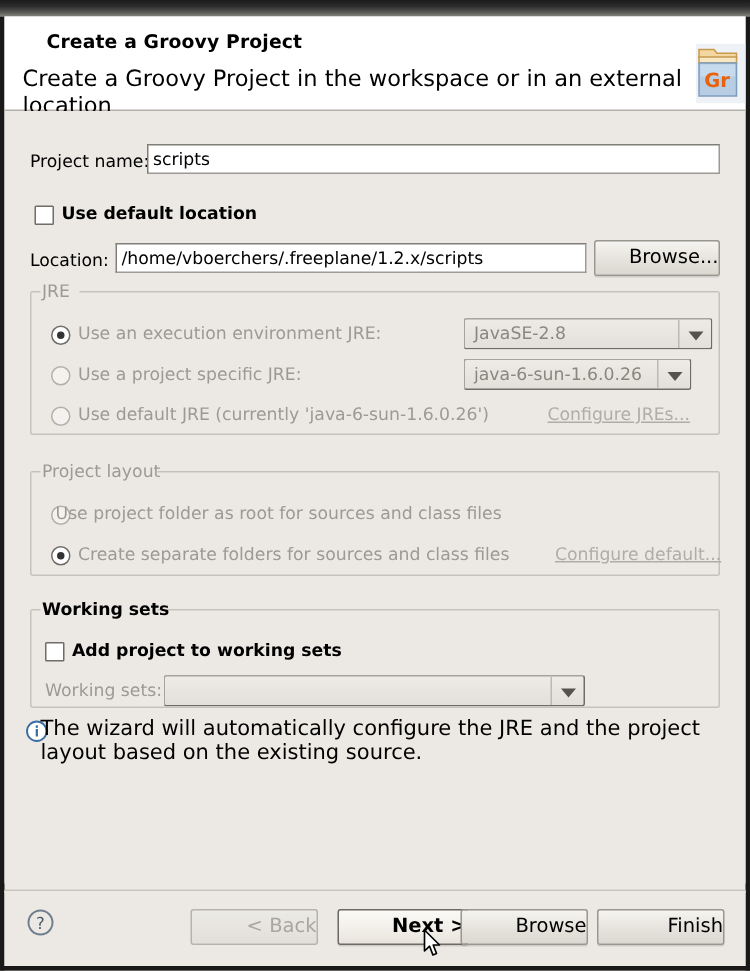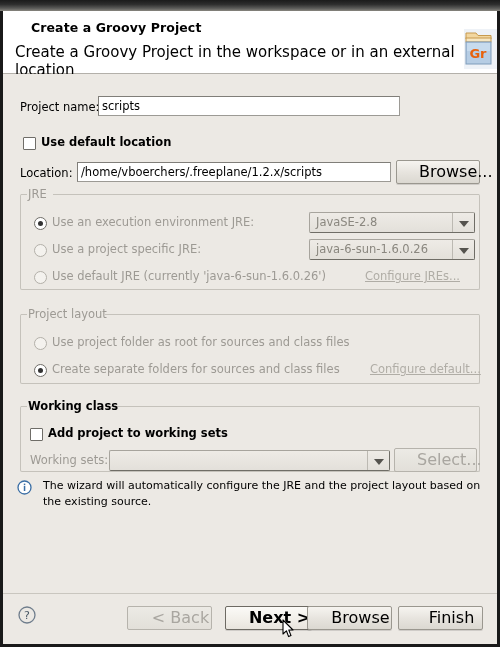--- a/index.html
+++ b/index.html
@@ -108,23 +108,23 @@
   }
 
   
   .btn {
     position: absolute;
     box-sizing: border-box;
     background: linear-gradient(to bottom, #f6f4f0 0%, #e6e3dd 55%, #dbd8d1 100%);
     border: 1px solid #9a978f;
     border-radius: 2px;
     font-family: "DejaVu Sans", "Liberation Sans", sans-serif;
-    font-size: 16px;
-    color: #000000;
-    text-align: center;
+    font-size: 13px;
+    color: #000000;
+    text-align: right;
     line-height: 22px;
     height: 24px;
     box-shadow: 0 1px 0 rgba(0,0,0,0.12);
     white-space: nowrap;
     user-select: none;
     padding-left: 22px;
   }
   .btn.disabled { color: #a9a6a0; background: linear-gradient(to bottom,#eceae5 0%,#e2dfd9 100%); border-color: #b6b3ac; box-shadow:none; }
   .btn.default { background: linear-gradient(to bottom, #fbfaf7 0%, #f1eee8 60%, #e8e4dd 100%); border-color: #6d6a63; font-weight: bold; }
 
@@ -219,23 +219,23 @@
   }
 
   
   #info-area {
     position: absolute;
     left: 3px; top: 478px;
     width: 494px; height: 50px;
   }
   #info-text {
     position: absolute;
-    left: 40px; top: 0;
+    left: 24px; top: 0;
     width: 442px;
-    font-size: 11px;
+    font-size: 14px;
     line-height: 16px;
     color: #000000;
   }
   #info-icon { position: absolute; left: 14px; top: 2px; width: 15px; height: 15px; }
 
   
   #footer-sep {
     position: absolute;
     left: 3px; top: 593px;
     width: 494px; height: 1px;
@@ -279,21 +279,21 @@
         <rect x="3" y="13" width="25" height="22" fill="#b6cde4" stroke="#7e9cbb" stroke-width="1"></rect>
         <rect x="4" y="14" width="23" height="8" fill="#c7dbee"></rect>
         <text x="15" y="29" font-family="DejaVu Sans, sans-serif" font-size="13" font-weight="bold" fill="#e8620c" text-anchor="middle">Gr</text>
       </svg>
     </div>
   </div>
 
   <div id="body">
 
     <div class="row lbl" style="left:17px; top:26px;">Project name:</div>
-    <input class="textfield" style="left: 95px; top: 22px; width: 302px;" value="scripts">
+    <input class="textfield" style="left: 95px; top: 22px; width: 382px;" value="scripts">
 
     <div class="checkbox" style="left:20px; top:63px;"></div>
     <div class="row lbl bold" style="left:38px; top:61px;">Use default location</div>
 
     <div class="row lbl" style="left:17px; top:92px;">Location:</div>
     <input class="textfield" style="left: 74px; top: 88px; width: 314px;" value="/home/vboerchers/.freeplane/1.2.x/scripts">
     <div class="btn" style="left:393px; top:86px; width:84px;">Browse...</div>
 
     <div class="group" style="left:17px; top:120px; width:460px; height:96px;">
       <div class="group-top-left" style="left:0;  width:6px;"></div>
@@ -307,63 +307,62 @@
     <div class="row lbl dim" style="left:49px; top:141px;">Use an execution environment JRE:</div>
     <div class="combo" style="left:306px; top:138px; width:166px;">
       <span>JavaSE-2.8</span>
       <span class="arrowbox">
           <span class="arrow"></span>
         </span>
     </div>
 
     <div class="radio dim" style="left:31px; top:170px;"></div>
     <div class="row lbl dim" style="left:49px; top:168px;">Use a project specific JRE:</div>
-    <div class="combo" style="left:306px; top:165px; width:166px;">
+    <div class="combo" style="left:306px; top:165px; width:152px;">
       <span>java-6-sun-1.6.0.26</span>
       <span class="arrowbox">
           <span class="arrow"></span>
         </span>
     </div>
 
     <div class="radio dim" style="left:31px; top:197px;"></div>
     <div class="row lbl dim" style="left:49px; top:195px;">Use default JRE (currently 'java-6-sun-1.6.0.26')</div>
     <div class="linklike" style="left:362px; top:195px;">Configure JREs...</div>
 
     <div class="group" style="left:17px; top:240px; width:460px; height:70px;">
       <div class="group-top-left" style="left:0;  width:6px;"></div>
       <div class="group-top-right" style="left:84px; right:0;"></div>
       <div class="group-label lbl dim" style="left:4px;">Project layout</div>
     </div>
 
     <div class="radio dim" style="left:31px; top:263px;"></div>
-    <div class="row lbl dim" style="left:49px; top:261px;">Use project folder as root for sources and class files</div>
+    <div class="row lbl dim" style="left:34px; top:261px;">Use project folder as root for sources and class files</div>
 
     <div class="radio" style="left:31px; top:290px;">
         <span class="dot"></span>
       </div>
     <div class="row lbl dim" style="left:49px; top:288px;text-align:right;">Create separate folders for sources and class files</div>
     <div class="linklike" style="left:367px; top:288px;">Configure default...</div>
 
     <div class="group" style="left:17px; top:332px; width:460px; height:66px;">
       <div class="group-top-left" style="left:0;  width:6px;"></div>
       <div class="group-top-right" style="left:84px; right:0;"></div>
-      <div class="group-label lbl bold" style="left:4px;">Working class</div>
+      <div class="group-label lbl bold" style="left:4px;">Working sets</div>
     </div>
 
     <div class="checkbox" style="left:27px; top:354px;"></div>
     <div class="row lbl bold" style="left:45px; top:352px;">Add project to working sets</div>
 
     <div class="row lbl dim" style="left:27px; top:379px;">Working sets:</div>
     <div class="combo" style="left:106px; top:376px; width:281px;">
       <span></span>
       <span class="arrowbox">
           <span class="arrow"></span>
         </span>
     </div>
-    <div class="btn disabled" style="left:391px; top:374px; width:83px;">Select...</div>
 
   </div>
 
   <div id="info-area">
     <div id="info-icon">
       <svg width="15" height="15" viewBox="0 0 15 15">
         <circle cx="7.5" cy="7.5" r="6.5" fill="#ffffff" stroke="#3a6ea5" stroke-width="1.3"></circle>
         <rect x="6.8" y="6" width="1.5" height="5" fill="#3a6ea5"></rect>
         <rect x="6.8" y="3.6" width="1.5" height="1.6" fill="#3a6ea5"></rect>
       </svg>

